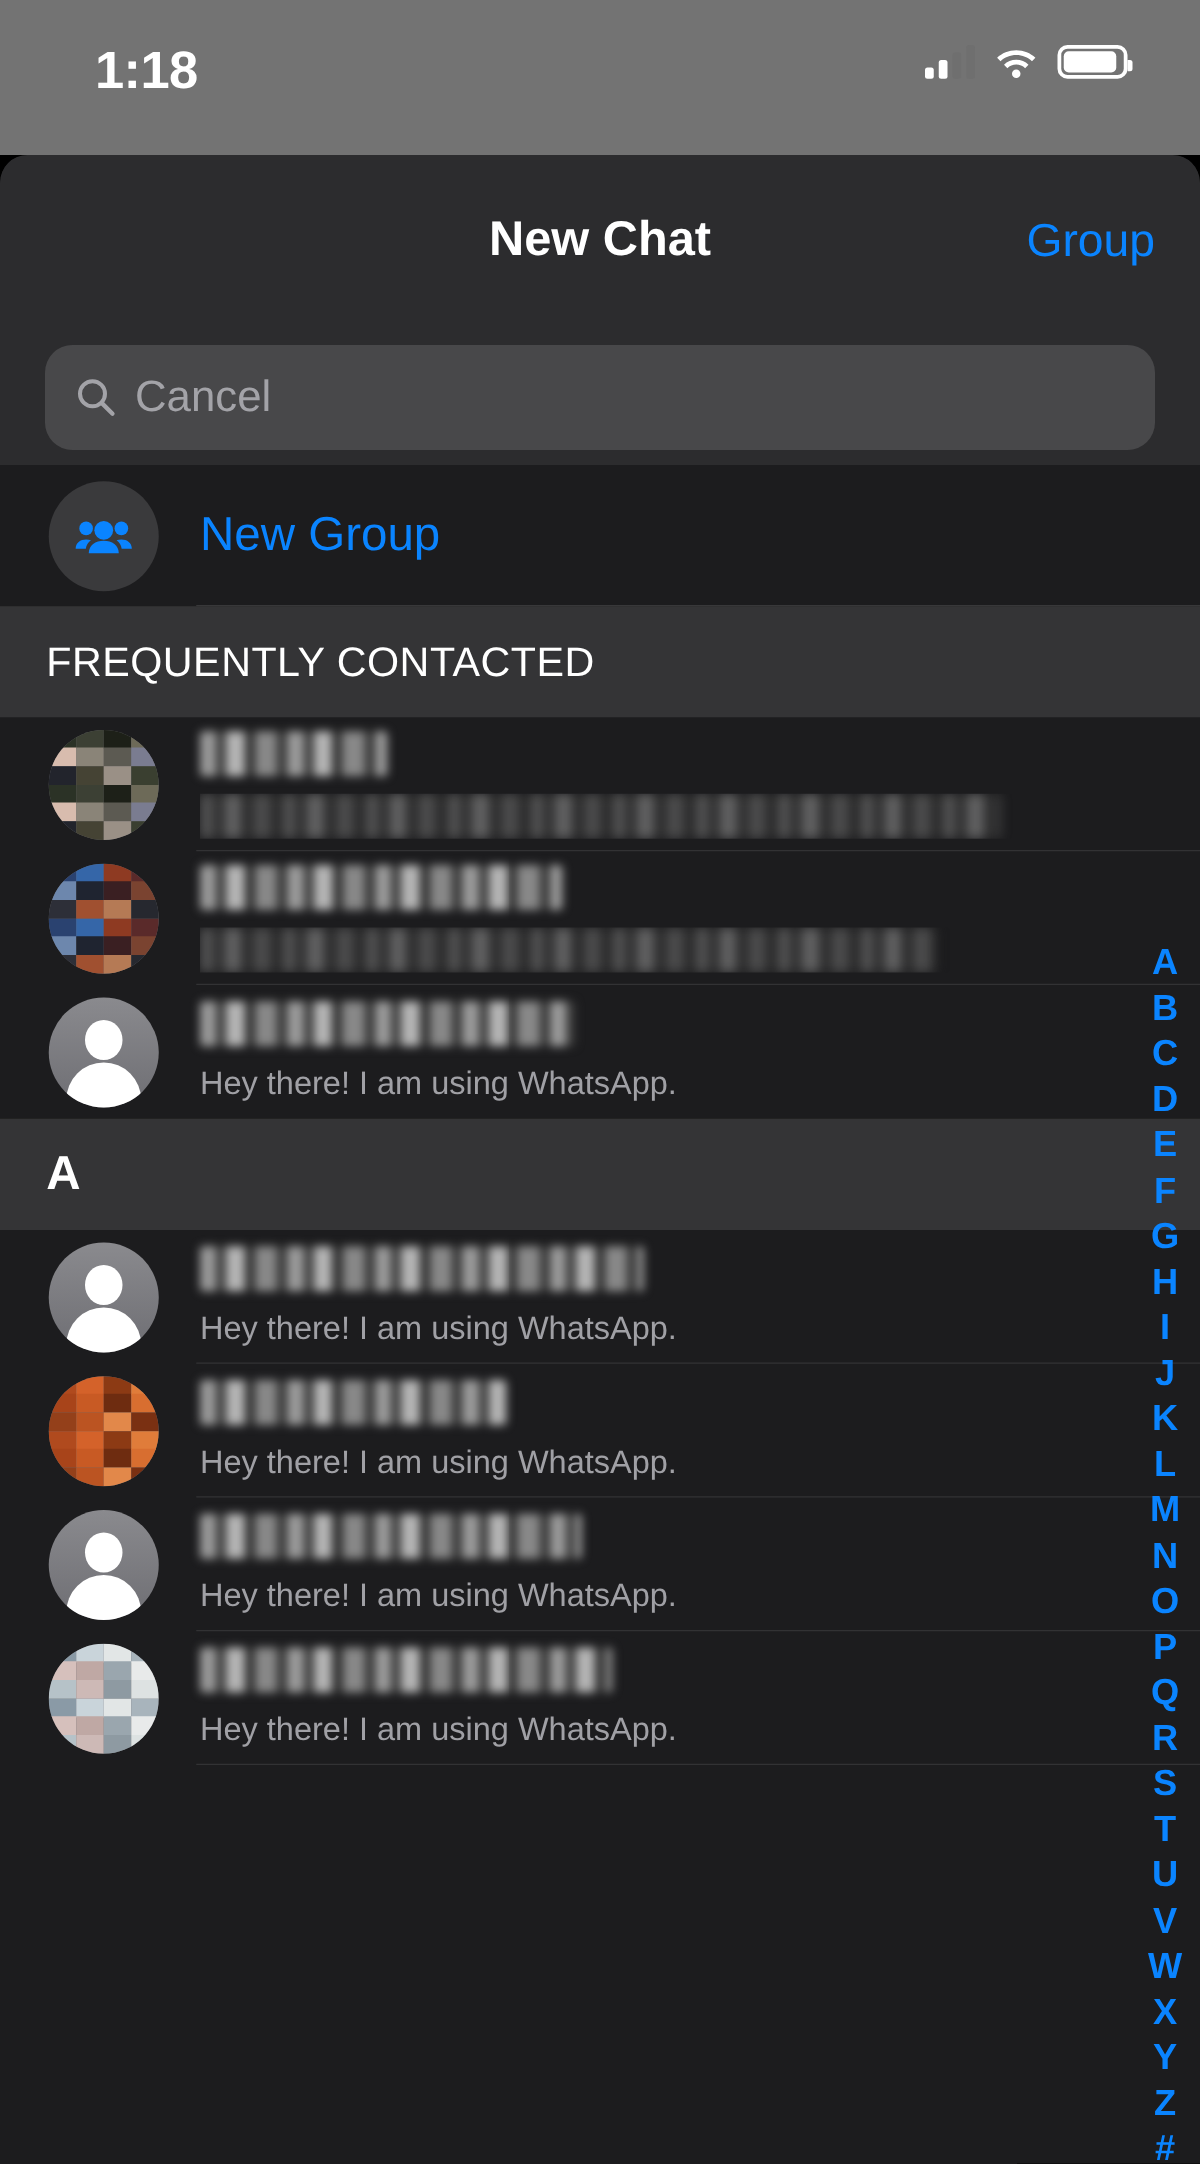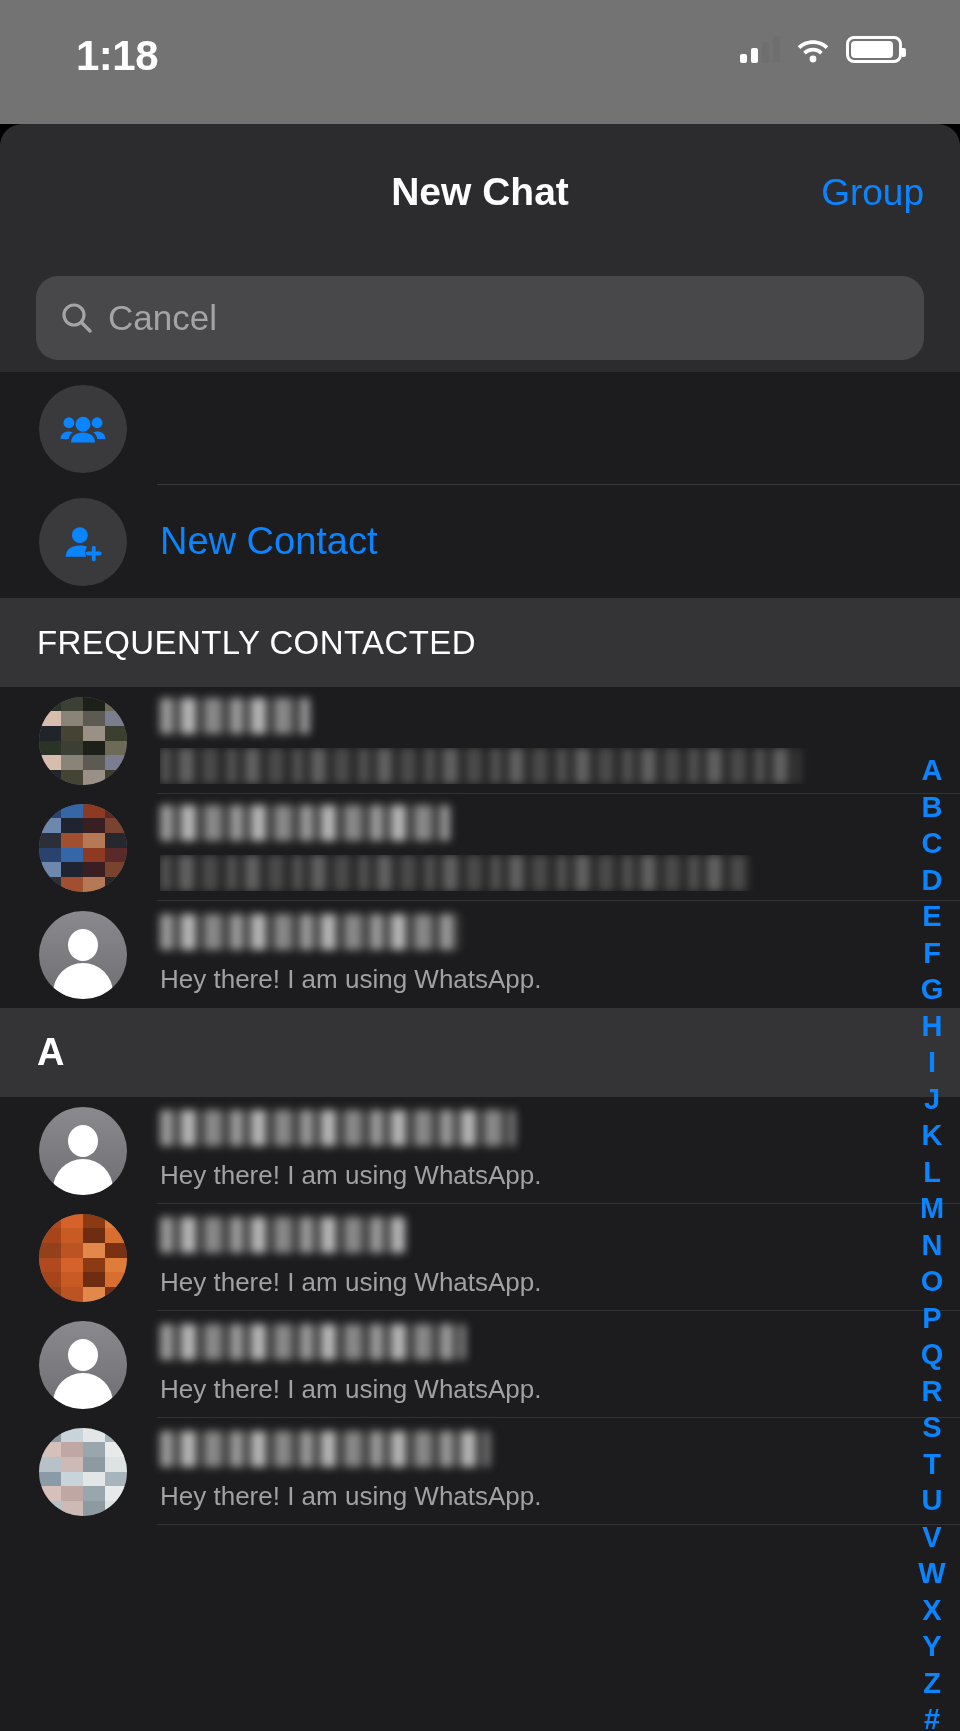--- a/index.html
+++ b/index.html
@@ -339,34 +339,24 @@
       <div class="circ">
         <svg viewBox="0 0 44 44" width="46" height="46">
           <circle cx="22" cy="17.5" r="7.2" fill="#0a84ff"></circle>
           <path d="M10.5 35c0-6.2 5.2-9.6 11.5-9.6S33.5 28.8 33.5 35z" fill="#0a84ff"></path>
           <circle cx="8.5" cy="16" r="5.2" fill="#0a84ff"></circle>
           <path d="M0.5 31.5c0-4.6 3.6-7.1 8-7.1 1.3 0 2.6.2 3.7.7-2.2 1.7-3.6 4-3.9 6.4z" fill="#0a84ff"></path>
           <circle cx="35.5" cy="16" r="5.2" fill="#0a84ff"></circle>
           <path d="M43.5 31.5c0-4.6-3.6-7.1-8-7.1-1.3 0-2.6.2-3.7.7 2.2 1.7 3.6 4 3.9 6.4z" fill="#0a84ff"></path>
         </svg>
       </div>
-      <div class="sep"></div>
-    </div>
-
-    <div class="arow">
-      <div class="circ">
-        <svg viewBox="0 0 44 44" width="46" height="46">
-          <circle cx="19" cy="15.5" r="7.6" fill="#0a84ff"></circle>
-          <path d="M5.5 36c0-7 6-10.6 13.5-10.6 2.6 0 5 .4 7.1 1.2-1.2 1.6-1.9 3.5-1.9 5.6 0 1.4.3 2.7.8 3.8z" fill="#0a84ff"></path>
-          <rect x="30.5" y="25.5" width="3.6" height="15" rx="1.8" fill="#0a84ff"></rect>
-          <rect x="24.8" y="31.2" width="15" height="3.6" rx="1.8" fill="#0a84ff"></rect>
-        </svg>
-      </div>
-      <div class="alabel">New Contact</div>
-    </div>
+      <div class="alabel">New Group</div>
+      <div class="sep"></div>
+    </div>
+
   </div>
 
   <div class="sechead">FREQUENTLY CONTACTED</div>
   <div class="clist">
 
     <div class="crow">
       <div class="avatar pix" id="av-f0">
           <div class="px" style="left: 0px; top: 0px; width: 22px; height: 15px; background: rgb(43, 50, 38);"></div>
           <div class="px" style="left: 22px; top: 0px; width: 22px; height: 15px; background: rgb(60, 64, 52);"></div>
           <div class="px" style="left: 44px; top: 0px; width: 22px; height: 15px; background: rgb(29, 32, 24);"></div>

